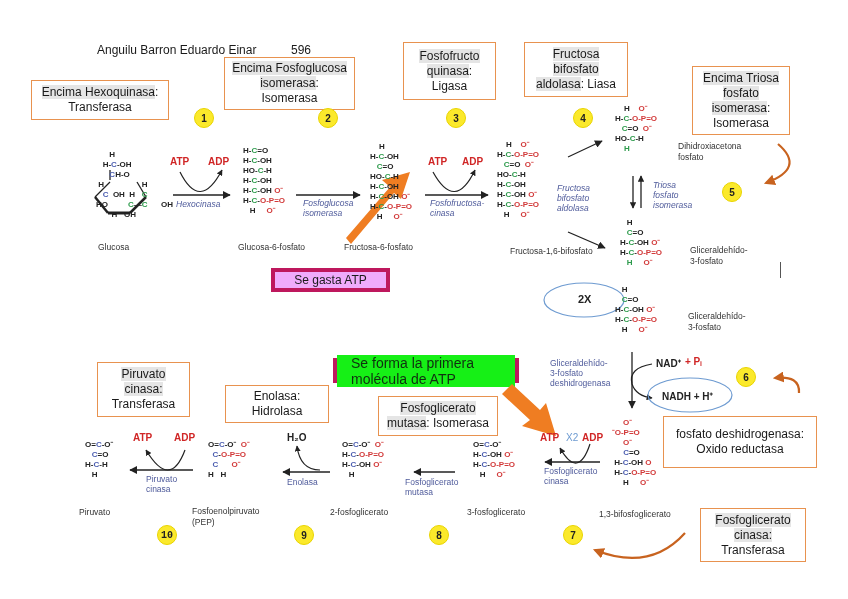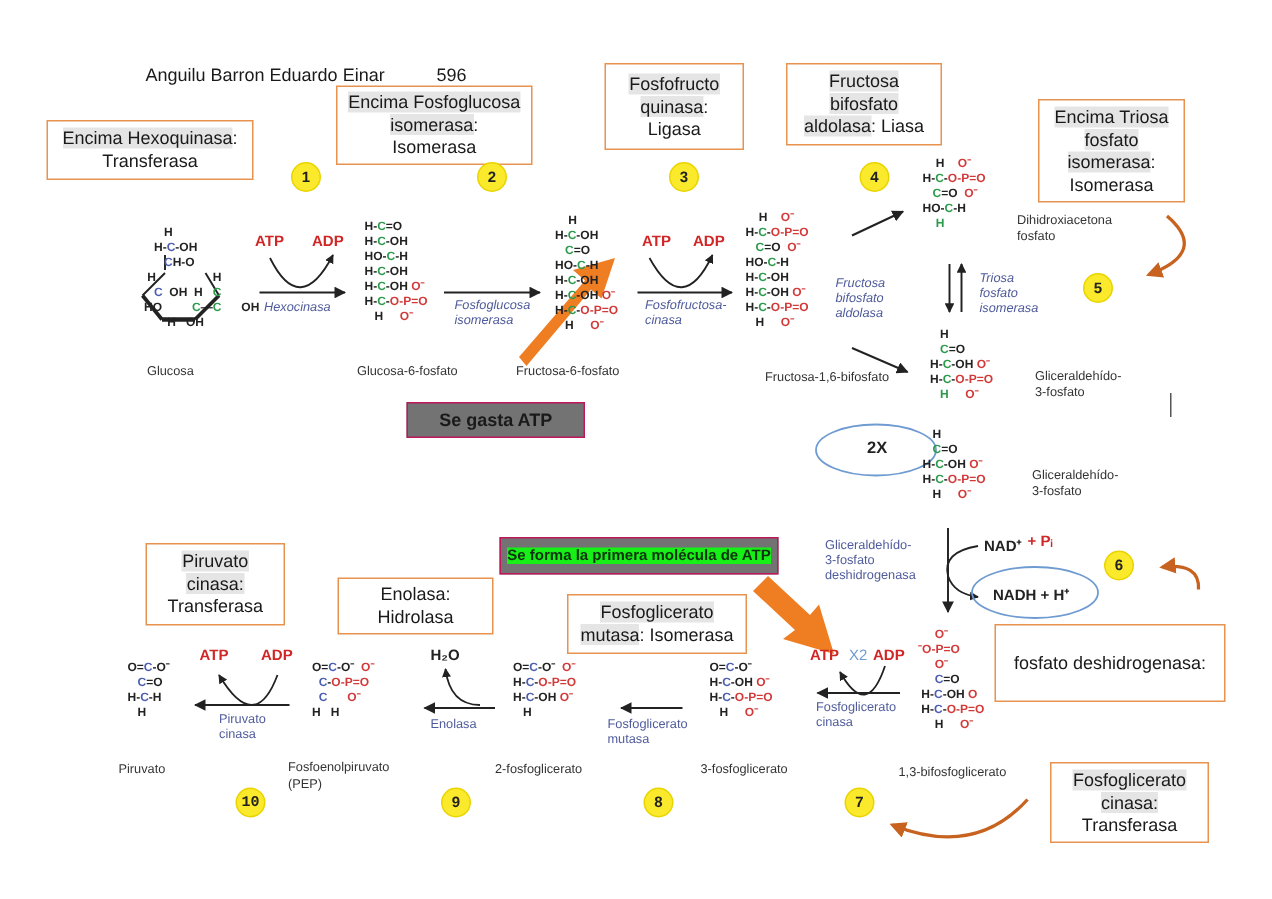--- a/index.html
+++ b/index.html
@@ -5,23 +5,23 @@
   html, body { margin: 0; padding: 0; background: #ffffff; }
   body { width: 848px; height: 599px; position: relative; overflow: hidden;
          font-family: "Liberation Sans", sans-serif; color: #1a1a1a; }
   .abs { position: absolute; }
   .header-name { left: 97px; top: 43px; font-size: 12px; }
   .header-num { left: 291px; top: 43px; font-size: 12px; }
   .enzbox { position: absolute; border: 1.5px solid #e8924f; background: #fff;
             font-size: 12px; line-height: 15px; text-align: center; box-sizing: border-box;
             padding: 2px 4px; display: flex; flex-direction: column; justify-content: center; }
   .hl { background: #e5e5e5; }
-  .blackbox { position: absolute; border: 1px solid #be185d; background: #737373; box-sizing: border-box;
-              font-size: 12px; display: flex; align-items: center; justify-content: center; font-weight: bold; }
-  .green-hl { background: #16f016; color: #103010; font-size: 10px; padding: 0 0; text-align: center; }
+  .blackbox { position: absolute; border: 4px solid #be185d; background: #f0abfc; box-sizing: border-box;
+              font-size: 12px; display: flex; align-items: center; justify-content: center; }
+  .green-hl { background: #16f016; color: #103010; font-size: 14px; padding: 0 14px; }
   .step { position: absolute; width: 20px; height: 20px; border-radius: 50%; background: #fbe92b;
           border: 1px solid #e9d400; font-size: 10px; font-weight: bold; display: flex;
           align-items: center; justify-content: center; color: #222; box-sizing: border-box; }
   .mol-label { position: absolute; font-size: 8.5px; color: #333; white-space: nowrap; }
   .enz-lbl { position: absolute; font-size: 8.5px; color: #4f5b9b; font-style: italic; line-height: 10px; }
   .enz-lbl-n { position: absolute; font-size: 8.5px; color: #4f5b9b; line-height: 10px; }
   .cof { position: absolute; font-size: 10px; font-weight: bold; color: #d02626; }
   .struct { position: absolute; font-size: 8px; line-height: 10px; font-weight: bold; white-space: pre;
             font-family: "Liberation Sans", sans-serif; color: #222; }
   .s-g { color: #2c9a4b; }
@@ -57,20 +57,21 @@
   <div><span class="hl">aldolasa</span><span>: Liasa</span></div>
 </div>
 <div class="enzbox" style="left:692px;top:66px;width:98px;height:69px;">
   <div><span class="hl">Encima Triosa</span></div>
   <div><span class="hl">fosfato</span></div>
   <div><span class="hl">isomerasa</span><span>:</span></div>
   <div><span>Isomerasa</span></div>
 </div>
 <div class="enzbox" style="left:663px;top:416px;width:154px;height:52px;">
   <div>fosfato deshidrogenasa:</div>
+  <div>Oxido reductasa</div>
 </div>
 <div class="enzbox" style="left:700px;top:508px;width:106px;height:54px;">
   <div><span class="hl">Fosfoglicerato</span></div>
   <div><span class="hl">cinasa:</span></div>
   <div><span>Transferasa</span></div>
 </div>
 <div class="enzbox" style="left:378px;top:396px;width:120px;height:40px;">
   <div><span class="hl">Fosfoglicerato</span></div>
   <div><span class="hl">mutasa</span><span>: Isomerasa</span></div>
 </div>

